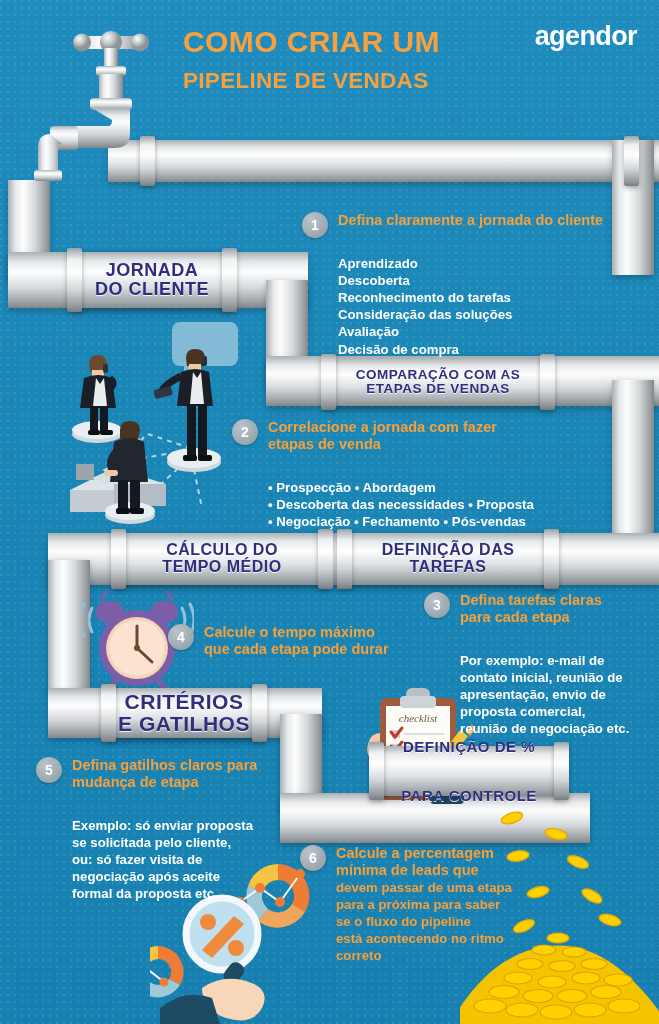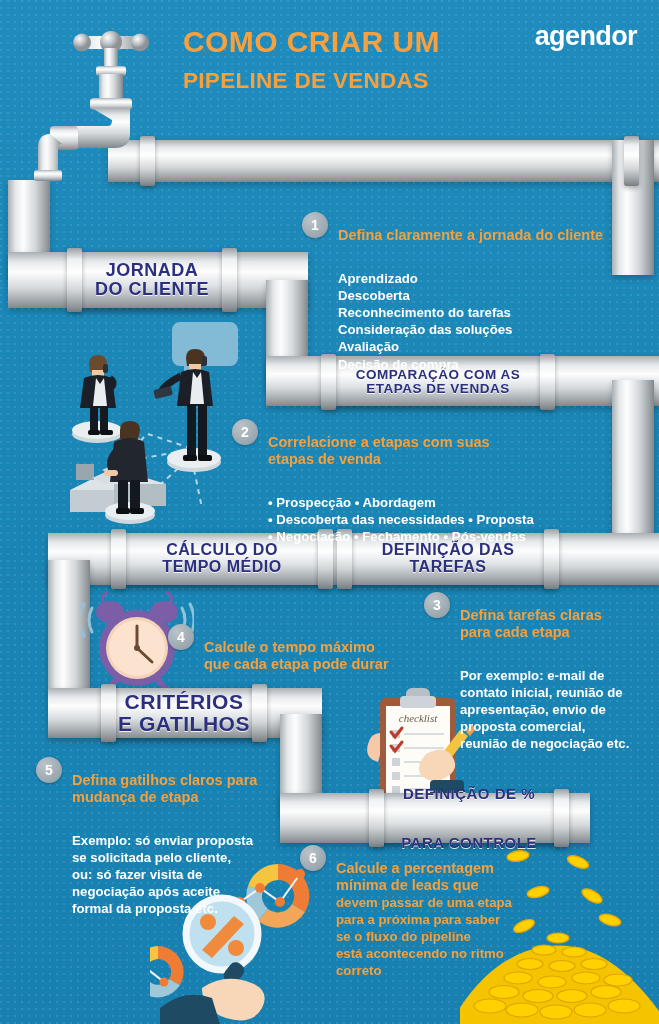--- a/index.html
+++ b/index.html
@@ -56,21 +56,21 @@
   .step .num {
     position:absolute; left:0; top:0;
     width:26px; height:26px; border-radius:50%;
     background:radial-gradient(circle at 35% 30%, #b9c4ca, #8d9aa2);
     color:#fff; font-weight:bold; font-size:14px;
     display:flex; align-items:center; justify-content:center;
     box-shadow:0 1px 3px rgba(0,0,0,.25);
   }
   .step .body { margin-left:36px; }
   .step .head {
-    color:#f5a03c; font-weight:bold; font-size:14.5px; line-height:1.16;margin-top:15px;
+    color:#f5a03c; font-weight:bold; font-size:14.5px; line-height:1.16;
   }
   .step .sub {
     color:#ffffff; font-weight:bold; font-size:13.2px; line-height:1.30;
     margin-top:26px;
   }
   .step.orange-sub .sub { color:#f5a03c; }
   .step .sub div { white-space:nowrap; }
 
   
   #title { position:absolute; left:183px; top:25px; z-index:12; }
@@ -191,21 +191,21 @@
   <div class="plate" style="left:110px; top:688px; width:148px; height:50px; font-size:21px;">
     <span class="collar l"></span>
     <span class="collar r"></span>
     <div class="ln">CRITÉRIOS</div>
     <div class="ln">E GATILHOS</div>
   </div>
 
   <div class="pipe v" style="left:280px; top:714px; width:42px; height:100px;"></div>
 
   <div class="pipe" style="left:280px; top:793px; width:310px; height:50px;"></div>
-  <div class="plate" style="left:378px; top:793px; width:182px; height:50px; font-size:15px;gap:33px;">
+  <div class="plate" style="left:378px; top:746px; width:182px; height:50px; font-size:15px;gap:33px;">
     <span class="collar l"></span>
     <span class="collar r"></span>
     <div class="ln">DEFINIÇÃO DE %</div>
     <div class="ln">PARA CONTROLE</div>
   </div>
 
   <div style="position:absolute;left:62px;top:312px;width:220px;height:212px;z-index:5;">
     <svg viewBox="0 0 220 212" width="220" height="212">
       <g stroke="#cfe3ee" stroke-width="2" stroke-dasharray="5 5" fill="none" opacity=".85">
         <path d="M88 432 "></path>
@@ -415,21 +415,21 @@
         <div>Avaliação</div>
         <div>Decisão de compra</div>
       </div>
     </div>
   </div>
 
   <div class="step" style="left:232px; top:419px;">
     <div class="num">2</div>
     <div class="body">
       <div class="head">
-        <div>Correlacione a etapas com suas</div>
+        <div>Correlacione a jornada com fazer</div>
         <div>etapas de venda</div>
       </div>
       <div class="sub">
         <div>• Prospecção • Abordagem</div>
         <div>• Descoberta das necessidades • Proposta</div>
         <div>• Negociação • Fechamento • Pós-vendas</div>
       </div>
     </div>
   </div>
 

